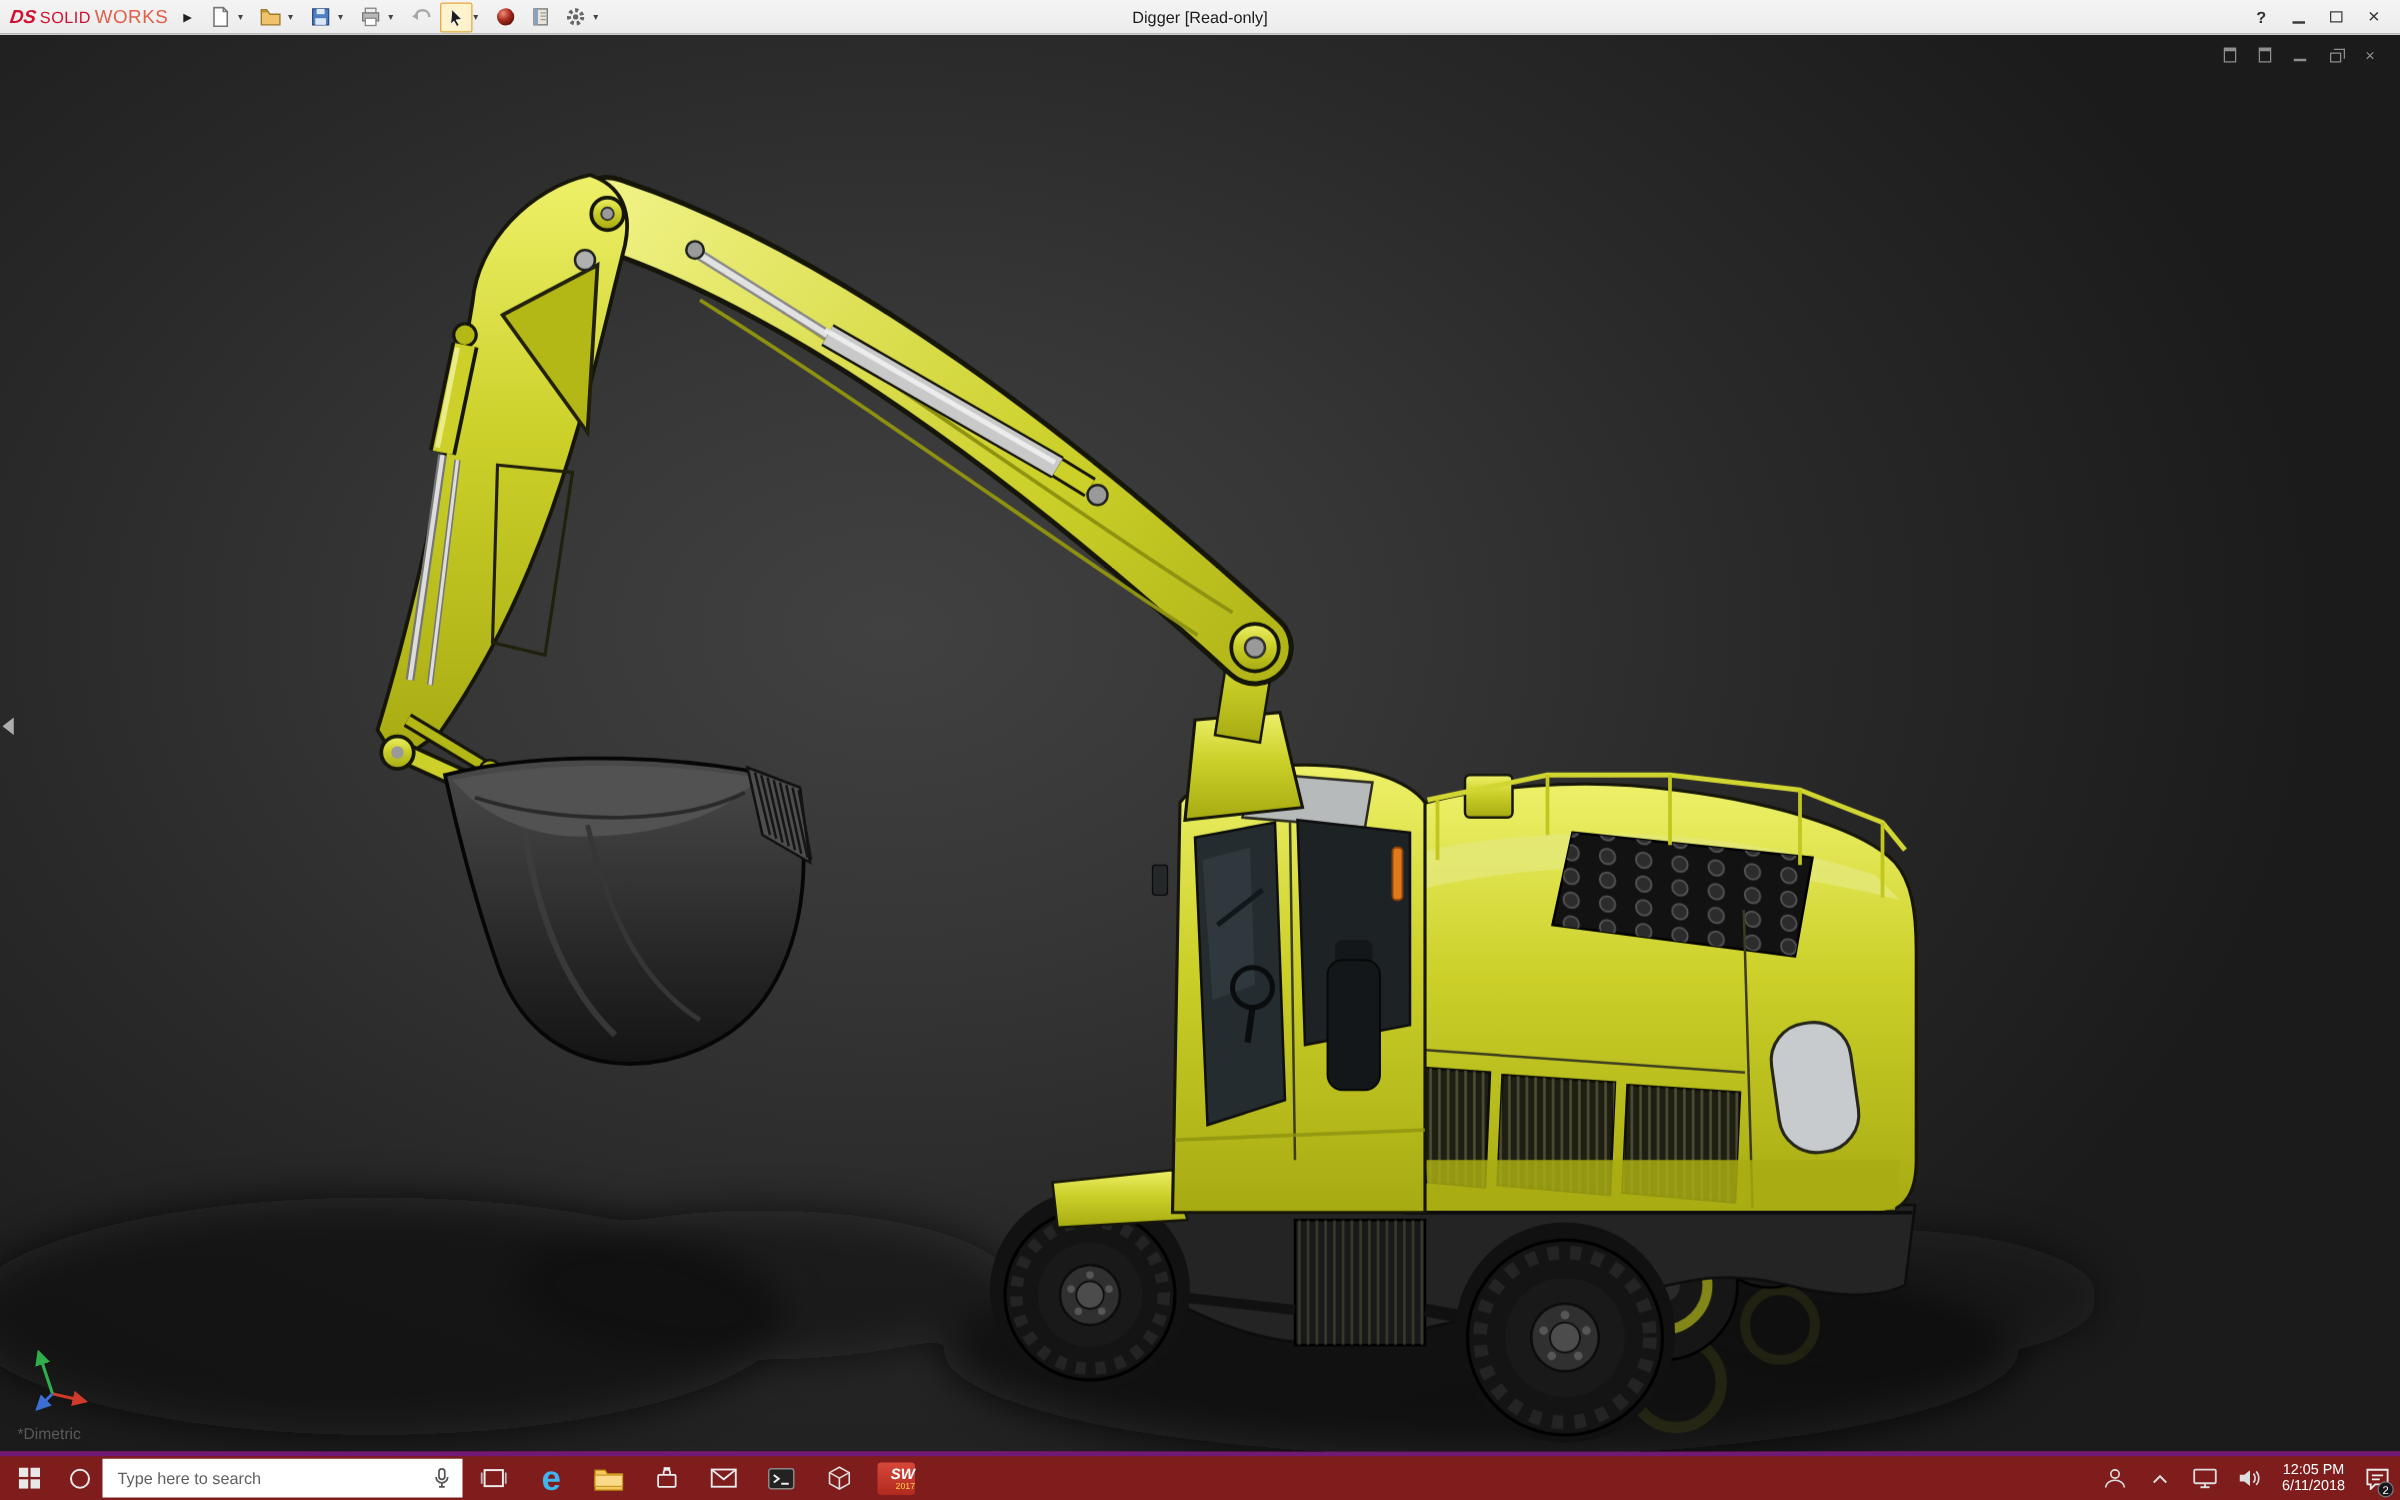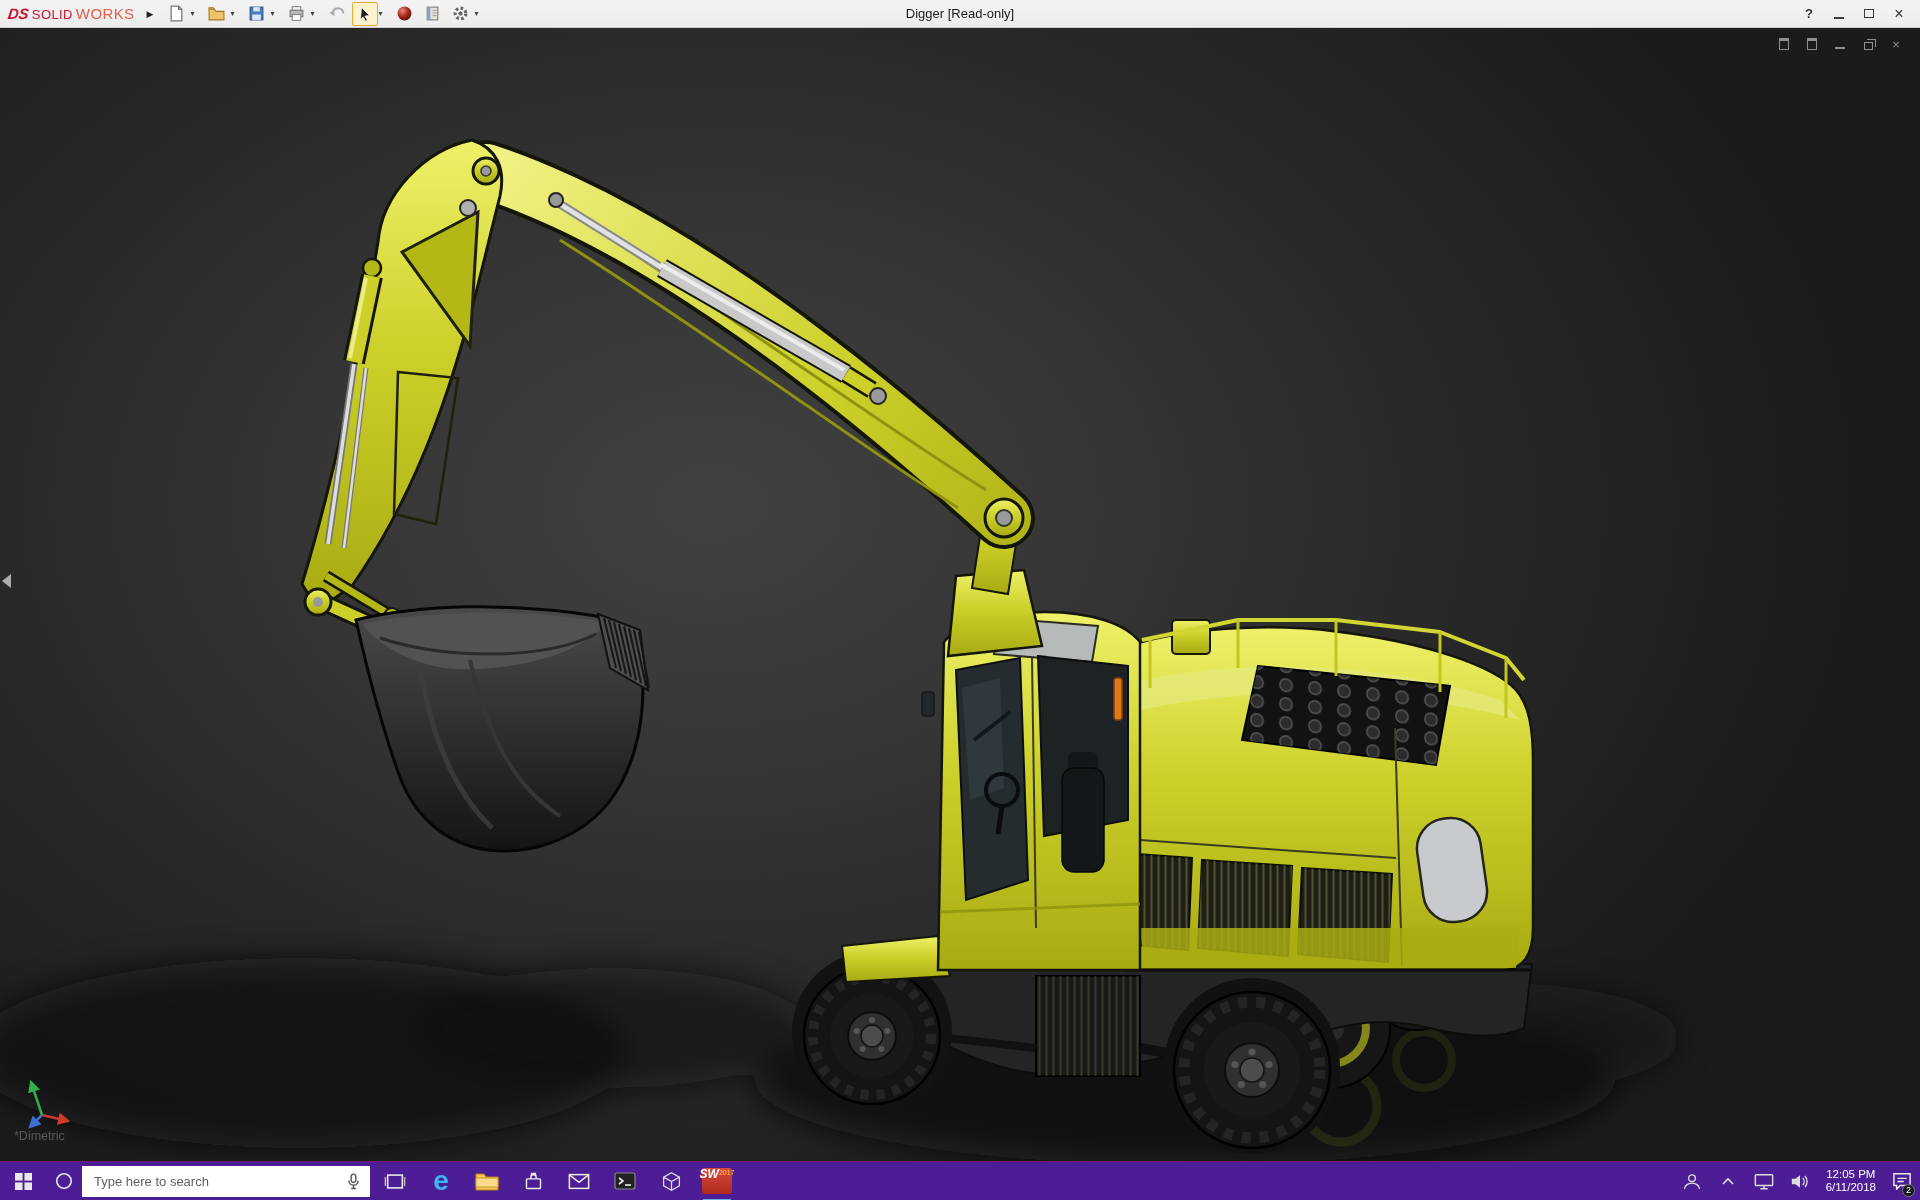--- a/index.html
+++ b/index.html
@@ -39,34 +39,34 @@
   .ic-doc { width:10px; height:12px; border:1.5px solid #8f8f8f; border-top-width:3px; display:block; }
   .ic-min { width:10px; height:2px; background:#8f8f8f; display:block; margin-top:7px; }
   .ic-restore { position:relative; width:9px; height:8px; border:1.5px solid #8f8f8f; display:block; margin-top:3px; }
   .ic-restore::before { content:""; position:absolute; top:-4px; left:2px; width:8px; height:7px;
     border:1.5px solid #8f8f8f; border-bottom:0; border-left:0; }
   .dc-close { font-size:13px; }
 
   .flyout { position:absolute; left:2px; top:546px; width:0; height:0;
     border-top:7px solid transparent; border-bottom:7px solid transparent; border-right:9px solid #c4c4c4; opacity:.85; }
   .triad { position:absolute; left:18px; bottom:28px; }
-  .orient-label { position:absolute; left:14px; bottom:18px; font-size:12.5px; color:#5a5a5a; }
+  .orient-label { position:absolute; left:14px; bottom:7px; font-size:12.5px; color:#5a5a5a; }
 
   
-  .taskbar { position:absolute; bottom:0; left:0; width:1920px; height:39px; background:#4c1d95;
-    border-top:1px solid #701a75; display:flex; align-items:center; z-index:30; }
+  .taskbar { position:absolute; bottom:0; left:0; width:1920px; height:39px; background:#7f1d1d;
+    border-top:4px solid #701a75; display:flex; align-items:center; z-index:30; }
   .tb-btn { width:46px; height:39px; display:flex; align-items:center; justify-content:center; position:relative; }
   .tb-btn.narrow { width:36px; }
   .searchbox { width:288px; height:31px; background:#ffffff; display:flex; align-items:center; margin-right:2px; }
   .searchbox input { flex:1; border:0; outline:0; background:transparent; font-size:13px; color:#333; padding-left:12px; }
   .searchbox input::placeholder { color:#5f5f5f; opacity:1; }
   .searchbox svg { margin-right:10px; flex:0 0 auto; }
   .edge-e { font-size:28px; font-weight:bold; color:#3fb4ef; line-height:1; }
   .sw-badge { width:30px; height:26px; background:linear-gradient(#d8473a,#b02a1e); border-radius:3px;
-    display:flex; flex-direction:row; align-items:flex-start; justify-content:center; line-height:1; }
+    display:flex; flex-direction:column; align-items:flex-end; justify-content:center; line-height:1; }
   .sw-badge .top { color:#fff; font-weight:bold; font-style:italic; font-size:12px; }
   .sw-badge .yr { color:#ffd24a; font-size:7px; margin-top:1px; }
   .running-bar { position:absolute; bottom:0; left:9px; right:9px; height:2px; background:#6cb2e8; }
   .spacer { flex:1; }
   .clock { padding:0 8px; text-align:center; color:#fff; font-size:11.5px; line-height:13px; }
   .badge { position:absolute; bottom:4px; right:5px; min-width:13px; height:13px; border-radius:7px;
     background:#17171c; border:1px solid #7a7a7a; color:#fff; font-size:9px;
     display:flex; align-items:center; justify-content:center; padding:0 2px; }
 </style>
 </head>

